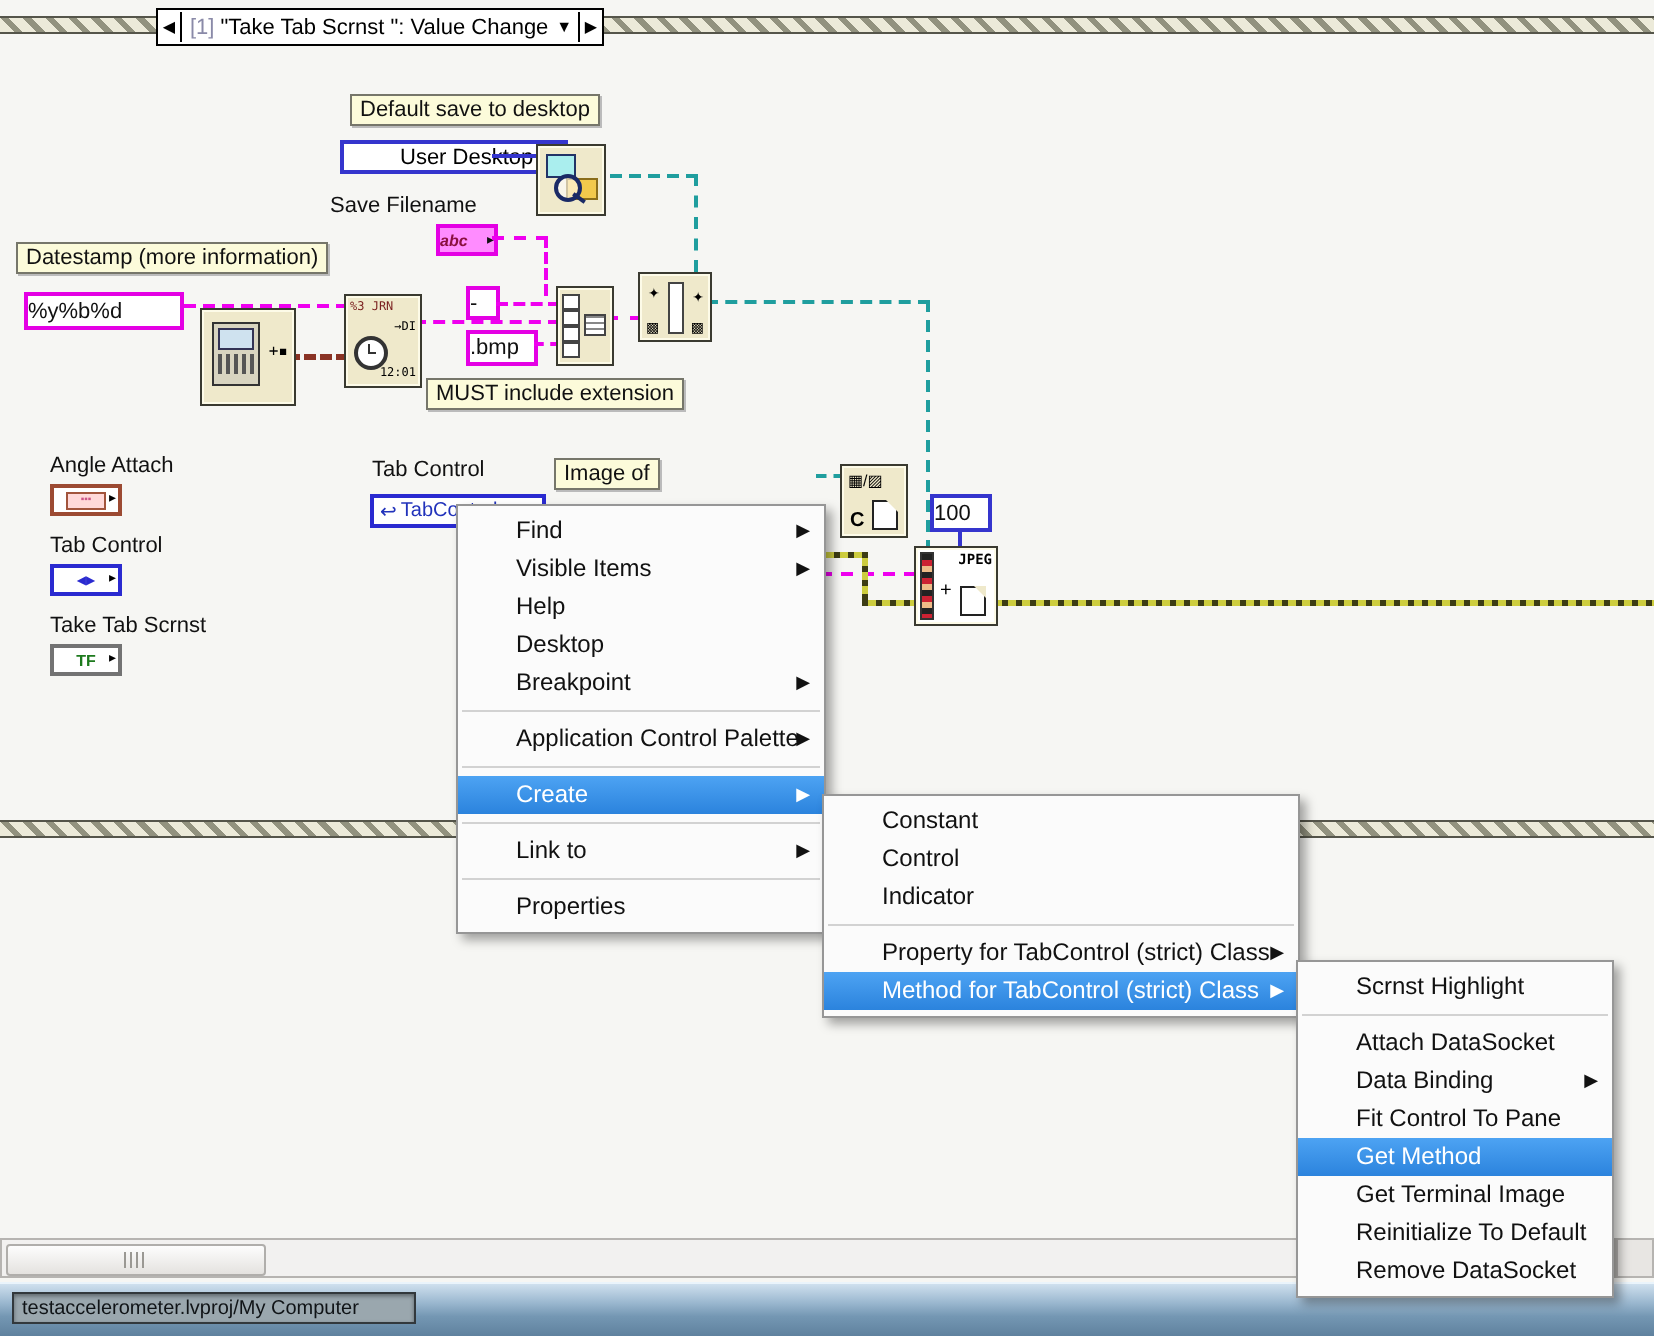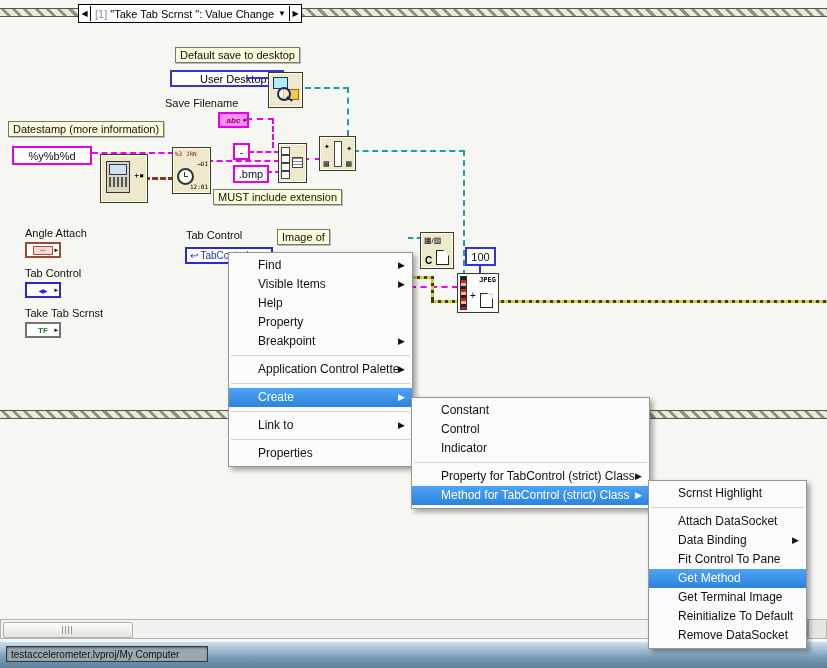--- a/index.html
+++ b/index.html
@@ -16,21 +16,21 @@
   .evt-arrowcell.left{border-right:1px solid #000;}
   .evt-arrowcell.right{border-left:1px solid #000;}
   .evt-idx{color:#8a8aa8;margin:0 3px 0 4px;}
   .evt-text{flex:1;white-space:nowrap;overflow:hidden;color:#000;}
   .evt-dd{font-size:8px;margin:0 3px;}
 
   
   .freelabel{position:absolute;font-size:11px;color:#111;white-space:nowrap;}
   .ylabel{position:absolute;font-size:11px;color:#111;background:#fcfbda;border:1px solid #76766a;
     padding:1px 4px;white-space:nowrap;box-shadow:1px 1px 0 #bbb;}
-  .const{position:absolute;background:#fff;display:flex;align-items:center;justify-content:center;
+  .const{position:absolute;background:#fff;display:flex;align-items:center;justify-content:flex-start;
     font-size:11px;color:#111;white-space:nowrap;}
   .c-pink{border:2px solid #e400e4;}
   .c-blue{border:2px solid #3535cd;}
   .enum{position:absolute;background:#fff;border:2px solid #3535cd;display:flex;align-items:center;
     font-size:11px;padding:0 3px;height:13px;}
   .enum .dd{color:#3535cd;font-size:8px;margin-left:4px;}
 
   
   .term{position:absolute;width:32px;height:12px;background:#fff;display:flex;align-items:center;
     justify-content:center;}
@@ -241,21 +241,21 @@
       background:repeating-linear-gradient(180deg,#222 0 3px,#c23 3px 6px,#eb8 6px 9px);"></div>
     <div class="glyph mono" style="right:2px;top:2px;font-size:7px;font-weight:bold;">JPEG</div>
     <div class="glyph" style="left:12px;top:16px;font-size:10px;">+</div>
     <div class="filedoc" style="right:5px;bottom:4px;"></div>
   </div>
 
   <div class="menu" id="menu-context">
       <div class="menu-item"><span>Find</span><span class="mi-arrow">▶</span></div>
       <div class="menu-item"><span>Visible Items</span><span class="mi-arrow">▶</span></div>
       <div class="menu-item"><span>Help</span></div>
-      <div class="menu-item"><span>Property</span></div>
+      <div class="menu-item"><span>Desktop</span></div>
       <div class="menu-item"><span>Breakpoint</span><span class="mi-arrow">▶</span></div>
       <div class="menu-sep"></div>
       <div class="menu-item"><span>Application Control Palette</span><span class="mi-arrow">▶</span></div>
       <div class="menu-sep"></div>
       <div class="menu-item hl"><span>Create</span><span class="mi-arrow">▶</span></div>
       <div class="menu-sep"></div>
       <div class="menu-item"><span>Link to</span><span class="mi-arrow">▶</span></div>
       <div class="menu-sep"></div>
       <div class="menu-item"><span>Properties</span></div>
     </div>

